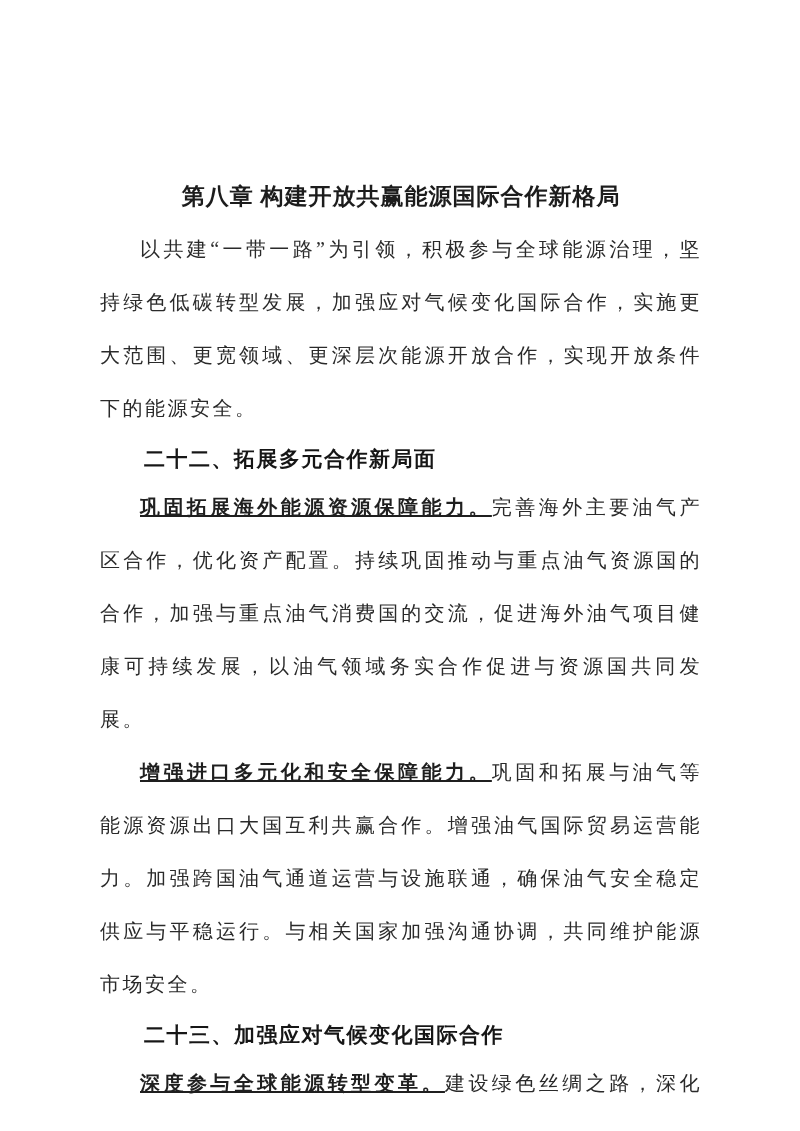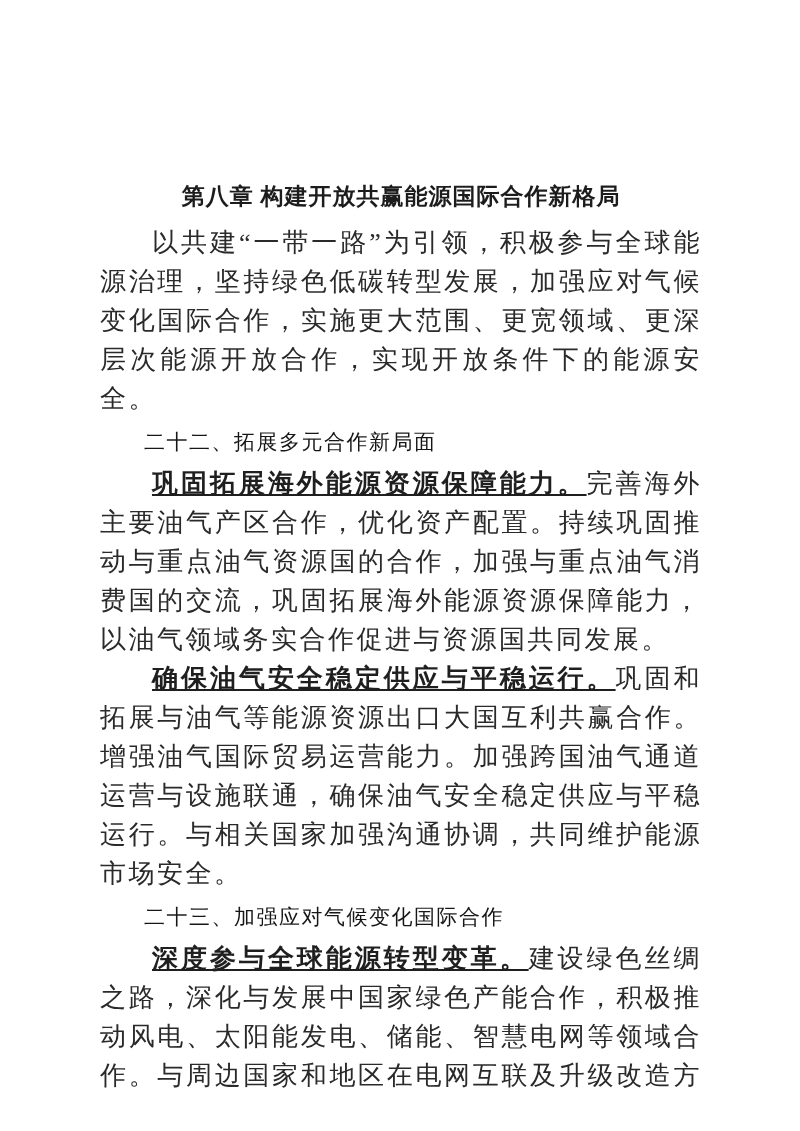--- a/index.html
+++ b/index.html
@@ -21,58 +21,58 @@
     text-align: center;
     font-weight: 700;
     font-size: 23px;
     line-height: 28px;
     letter-spacing: 1px;
     color: #1c1c1c;
     margin-bottom: 12px;
     font-family: "Liberation Serif", "DejaVu Serif", serif;
   }
   .body-para {
-    font-size: 26px;
-    line-height: 39px;
+    font-size: 20px;
+    line-height: 53px;
     letter-spacing: 2.5px;
     text-align: justify;
     text-justify: inter-character;
     text-indent: 2em;
     color: #2a2a2a;
   }
   .body-para b {
     font-weight: 700;
     color: #1f1f1f;
     text-decoration: underline;
   }
   .section-heading {
     font-family: "Liberation Sans", "DejaVu Sans", sans-serif;
-    font-weight: 400;
+    font-weight: 700;
     font-size: 21px;
     line-height: 39px;
     letter-spacing: 1.5px;
     color: #161616;
     text-indent: 2.1em;
     margin: 4px 0 3px 0;
   }
 </style>
 </head>
 <body>
 
 <div class="page">
   <div class="content">
 
     <div class="chapter-title">第八章 构建开放共赢能源国际合作新格局</div>
 
     <p class="body-para">以共建“一带一路”为引领，积极参与全球能源治理，坚持绿色低碳转型发展，加强应对气候变化国际合作，实施更大范围、更宽领域、更深层次能源开放合作，实现开放条件下的能源安全。</p>
 
     <div class="section-heading">二十二、拓展多元合作新局面</div>
 
-    <p class="body-para"><b>巩固拓展海外能源资源保障能力。</b><span>完善海外主要油气产区合作，优化资产配置。持续巩固推动与重点油气资源国的合作，加强与重点油气消费国的交流，巩固拓展海外能源资源保障能力，以油气领域务实合作促进与资源国共同发展。</span></p>
+    <p class="body-para"><b>巩固拓展海外能源资源保障能力。</b><span>完善海外主要油气产区合作，优化资产配置。持续巩固推动与重点油气资源国的合作，加强与重点油气消费国的交流，促进海外油气项目健康可持续发展，以油气领域务实合作促进与资源国共同发展。</span></p>
 
-    <p class="body-para"><b>确保油气安全稳定供应与平稳运行。</b><span>巩固和拓展与油气等能源资源出口大国互利共赢合作。增强油气国际贸易运营能力。加强跨国油气通道运营与设施联通，确保油气安全稳定供应与平稳运行。与相关国家加强沟通协调，共同维护能源市场安全。</span></p>
+    <p class="body-para"><b>增强进口多元化和安全保障能力。</b><span>巩固和拓展与油气等能源资源出口大国互利共赢合作。增强油气国际贸易运营能力。加强跨国油气通道运营与设施联通，确保油气安全稳定供应与平稳运行。与相关国家加强沟通协调，共同维护能源市场安全。</span></p>
 
     <div class="section-heading">二十三、加强应对气候变化国际合作</div>
 
     <p class="body-para"><b>深度参与全球能源转型变革。</b><span>建设绿色丝绸之路，深化与发展中国家绿色产能合作，积极推动风电、太阳能发电、储能、智慧电网等领域合作。与周边国家和地区在电网互联及升级改造方面加强合作。推动核电国际合作。大力支持发展中国家能源绿色低碳发展，不再新建境外煤电项目。积极探索与发达国家、东道国和跨国公司开展三方、多方合作的有效途径，建成一批经济效益</span></p>
 
   </div>
 </div>
 
 </body></html>

